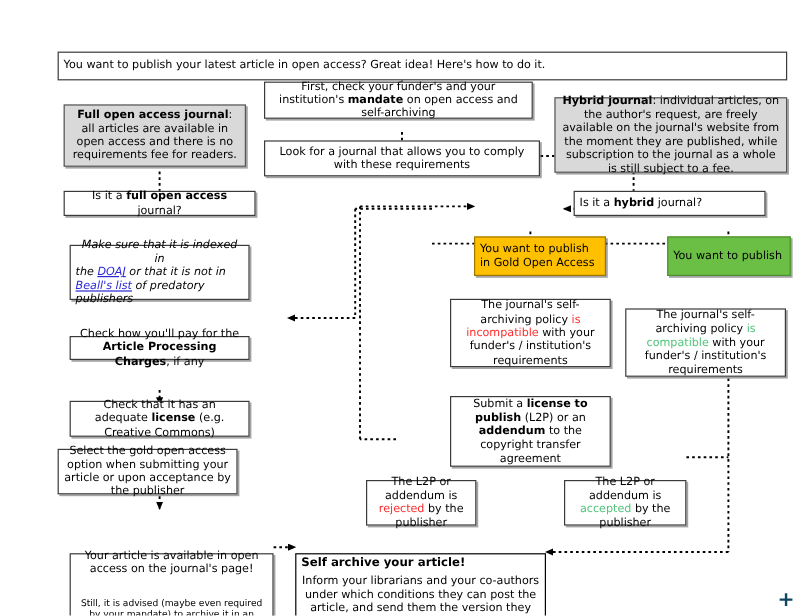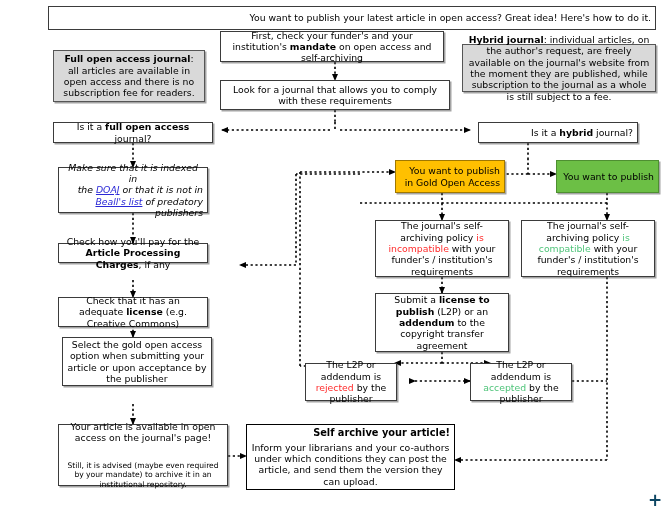--- a/index.html
+++ b/index.html
@@ -14,27 +14,28 @@
   #canvas{position:absolute;left:0;top:0;width:663px;height:513px;}
   svg.edges{position:absolute;left:0;top:0;width:663px;height:513px;pointer-events:none;}
 
   .box{
     position:absolute;
     box-sizing:border-box;
     background:#ffffff;
     border:1px solid #3b3b3b;
     display:flex;
     flex-direction:column;
-    align-items:flex-end;
+    align-items:flex-start;
     justify-content:center;
     text-align:center;
     line-height:1.22;
     font-size:9.3px;
     padding:2px 4px;
     box-shadow:1.5px 1.5px 0 rgba(90,90,90,.55);
+    margin-top:37px;
   }
   .box.grey{background:#d9d9d9;border:1px solid #555;}
   .box.gold{background:#ffc000;border:1px solid #a07800;}
   .box.green{background:#6cbf45;border:1px solid #4e8f31;}
   .box.plain{box-shadow:none;}
   .b{font-weight:bold;}
   .red{color:#ff2b2b;}
   .grn{color:#4fc47a;}
   .lnk{color:#2a28d6;text-decoration:underline;}
   .small{font-size:7.6px;line-height:1.25;}
@@ -120,31 +121,31 @@
       <path d="M228,456 L246,456" marker-end="url(#ah)"></path>
     </g>
   </svg>
 
   <div class="box plain" style="left:48px;top:6px;width:608px;height:24px;">
     <p>You want to publish your latest article in open access? Great idea! Here's how to do it.</p>
   </div>
 
   <div class="box grey" style="left:53px;top:50px;width:152px;height:52px;">
     <p>
-      <span class="b">Full open access journal</span><span>: all articles are available in open access and there is no subscription fee for readers.</span>
+      <span class="b">Full open access journal</span><span>: all articles are available in open access and there is no requirements fee for readers.</span>
     </p>
   </div>
 
   <div class="box" style="left:220px;top:31px;width:224px;height:31px;">
     <p>
       <span>First, check your funder's and your institution's </span><span class="b">mandate</span><span> on open access and self-archiving</span>
     </p>
   </div>
 
-  <div class="box grey" style="left:462px;top:44px;width:194px;height:48px;">
+  <div class="box grey" style="left:462px;top:44px;width:194px;height:63px;">
     <p>
       <span class="b">Hybrid journal</span><span>: individual articles, on the author's request, are freely available on the journal's website from the moment they are published, while subscription to the journal as a whole is still subject to a fee.</span>
     </p>
   </div>
 
   <div class="box" style="left:220px;top:80px;width:230px;height:30px;">
     <p>Look for a journal that allows you to comply with these requirements</p>
   </div>
 
   <div class="box" style="left:53px;top:122px;width:160px;height:21px;">
@@ -175,39 +176,39 @@
       <span>Check how you'll pay for the </span><span class="b">Article Processing Charges</span><span>, if any</span>
     </p>
   </div>
 
   <div class="box" style="left:58px;top:297px;width:150px;height:30px;">
     <p>
       <span>Check that it has an adequate </span><span class="b">license</span><span> (e.g. Creative Commons)</span>
     </p>
   </div>
 
-  <div class="box" style="left:62px;top:337px;width:150px;height:49px;">
+  <div class="box" style="left:48px;top:337px;width:150px;height:38px;">
     <p>Select the gold open access option when submitting your article or upon acceptance by the publisher</p>
   </div>
 
   <div class="box" style="left:58px;top:424px;width:170px;height:62px;padding:4px 6px;gap:12px;">
     <p>Your article is available in open access on the journal's page!</p>
     <p class="small" style="margin-top:5px;">Still, it is advised (maybe even required by your mandate) to archive it in an institutional repository.</p>
   </div>
 
   <div class="box gold" style="left:395px;top:160px;width:110px;height:33px;">
     <p>You want to publish</p>
     <p>in Gold Open Access</p>
   </div>
 
   <div class="box green" style="left:556px;top:160px;width:103px;height:33px;">
     <p>You want to publish</p>
   </div>
 
-  <div class="box" style="left:375px;top:220px;width:134px;height:57px;">
+  <div class="box" style="left:375px;top:212px;width:134px;height:57px;">
     <p>
       <span>The journal's self-archiving policy </span><span class="red">is incompatible</span><span> with your funder's / institution's requirements</span>
     </p>
   </div>
 
   <div class="box" style="left:521px;top:220px;width:134px;height:57px;">
     <p>
       <span>The journal's self-archiving policy </span><span class="grn">is compatible</span><span> with your funder's / institution's requirements</span>
     </p>
   </div>

